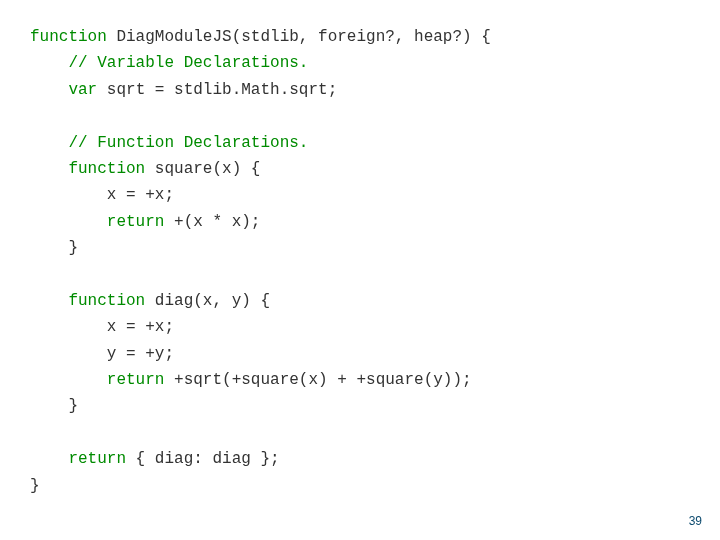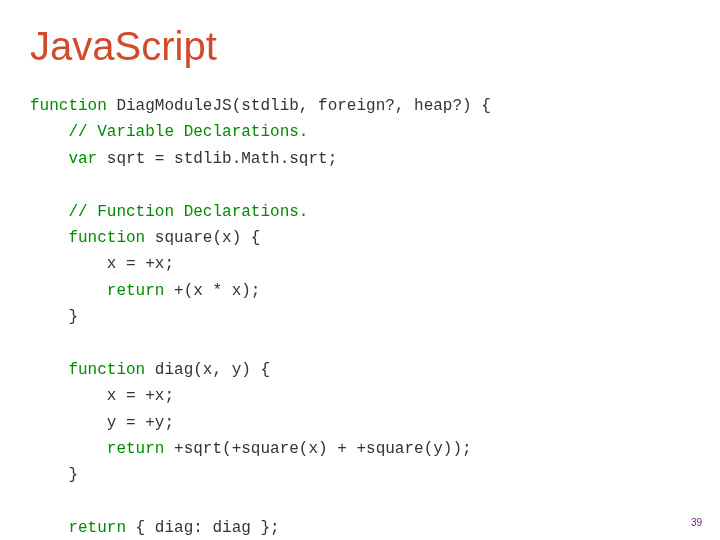--- a/index.html
+++ b/index.html
@@ -33,29 +33,28 @@
     line-height: 1.65;
     white-space: pre;
     color: #333;
   }
   .kw { color: #008b00; }      
   .cm { color: #008b00; }      
   .pagenum {
     position: absolute;
     bottom: 12px;
     right: 18px;
-    font-size: 10px;
-    color: #701a75;
+    font-size: 12px;
+    color: #0c4a6e;
   }
 </style>
 </head>
 <body>
 
 <div class="slide">
-  <h1 class="title">JavaScript</h1>
 
   <pre class="code"><span class="kw">function</span><span> DiagModuleJS(stdlib, foreign?, heap?) {</span>
 <span>    </span><span class="cm">// Variable Declarations.</span>
 <span>    </span><span class="kw">var</span><span> sqrt = stdlib.Math.sqrt;</span>
 <span> </span>
 <span>    </span><span class="cm">// Function Declarations.</span>
 <span>    </span><span class="kw">function</span><span> square(x) {</span>
 <span>        x = +x;</span>
 <span>        </span><span class="kw">return</span><span> +(x * x);</span>
 <span>    }</span>

